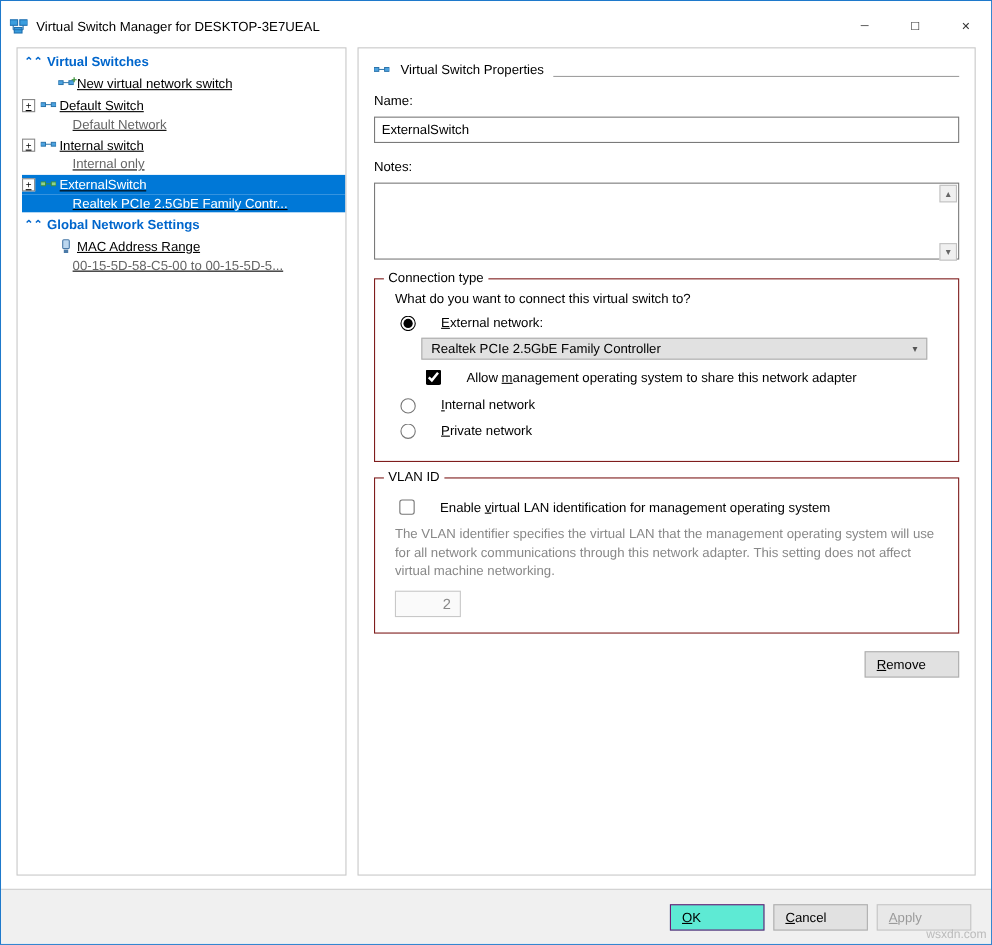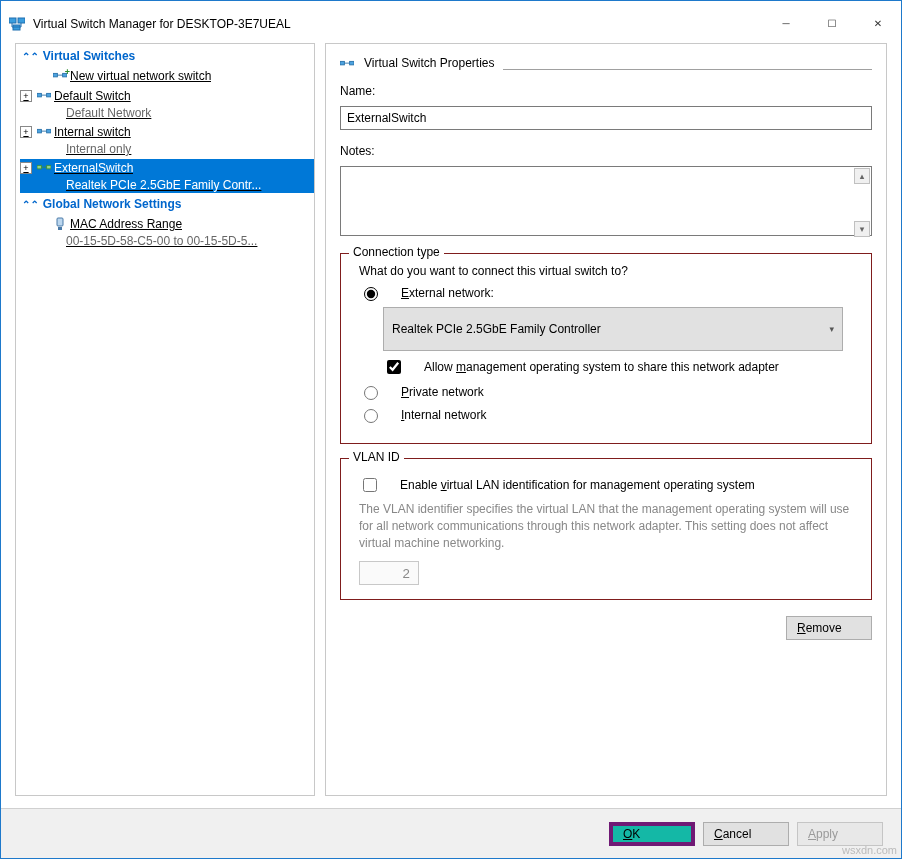--- a/index.html
+++ b/index.html
@@ -56,21 +56,21 @@
     background:#f0f0f0;
   }
   .btn {
     min-width:86px;
     height:24px;
     background:#e1e1e1;
     border:1px solid #adadad;
     display:flex; align-items:center; justify-content:flex-start;
     padding:0 10px;
   }
-  .btn.primary { border:4px solid #701a75; background:#14b8a6; }
+  .btn.primary { border:1px solid #701a75; background:#5eead4; }
   .btn.disabled { color:#9a9a9a; background:#e8e8e8; border-color:#c5c5c5; }
   
   .left-panel {
     width:300px;
     border:1px solid #c8c8c8;
     padding:2px 0;
     overflow:hidden;
   }
   .tree-header {
     display:flex; align-items:center;
@@ -193,21 +193,21 @@
     gap:20px;
     margin:6px 0 6px 6px;
   }
   input[type=radio], input[type=checkbox]{
     width:14px; height:14px;
     accent-color:#000;
   }
   .select-like {
     margin:6px 0 6px 30px;
     width:460px;
-    height:44px;
+    height:20px;
     border:1px solid #adadad;
     background:#e1e1e1;
     display:flex; align-items:center;
     padding:0 8px;
     position:relative;
   }
   .select-like .chev {
     position:absolute; right:8px; top:50%; transform:translateY(-50%);
     font-size:9px; color:#555;
   }
@@ -385,26 +385,26 @@
         <span class="chev">▾</span>
       </div>
 
       <label class="check-row indent">
         <input type="checkbox" checked="" style="">
         <span>Allow <u>m</u>anagement operating system to share this network adapter</span>
       </label>
 
       <label class="radio-row">
         <input type="radio" name="conn" style="">
-        <span><u>P</u>rivate network</span>
+        <span><u>I</u>nternal network</span>
       </label>
 
       <label class="radio-row">
         <input type="radio" name="conn" style="">
-        <span><u>I</u>nternal network</span>
+        <span><u>P</u>rivate network</span>
       </label>
     </div>
 
     <div class="groupbox">
       <span class="legend">VLAN ID</span>
       <label class="check-row">
         <input type="checkbox" style="">
         <span>Enable <u>v</u>irtual LAN identification for management operating system</span>
       </label>
       <div class="vlan-desc">The VLAN identifier specifies the virtual LAN that the management operating system will use for all network communications through this network adapter. This setting does not affect virtual machine networking.</div>

